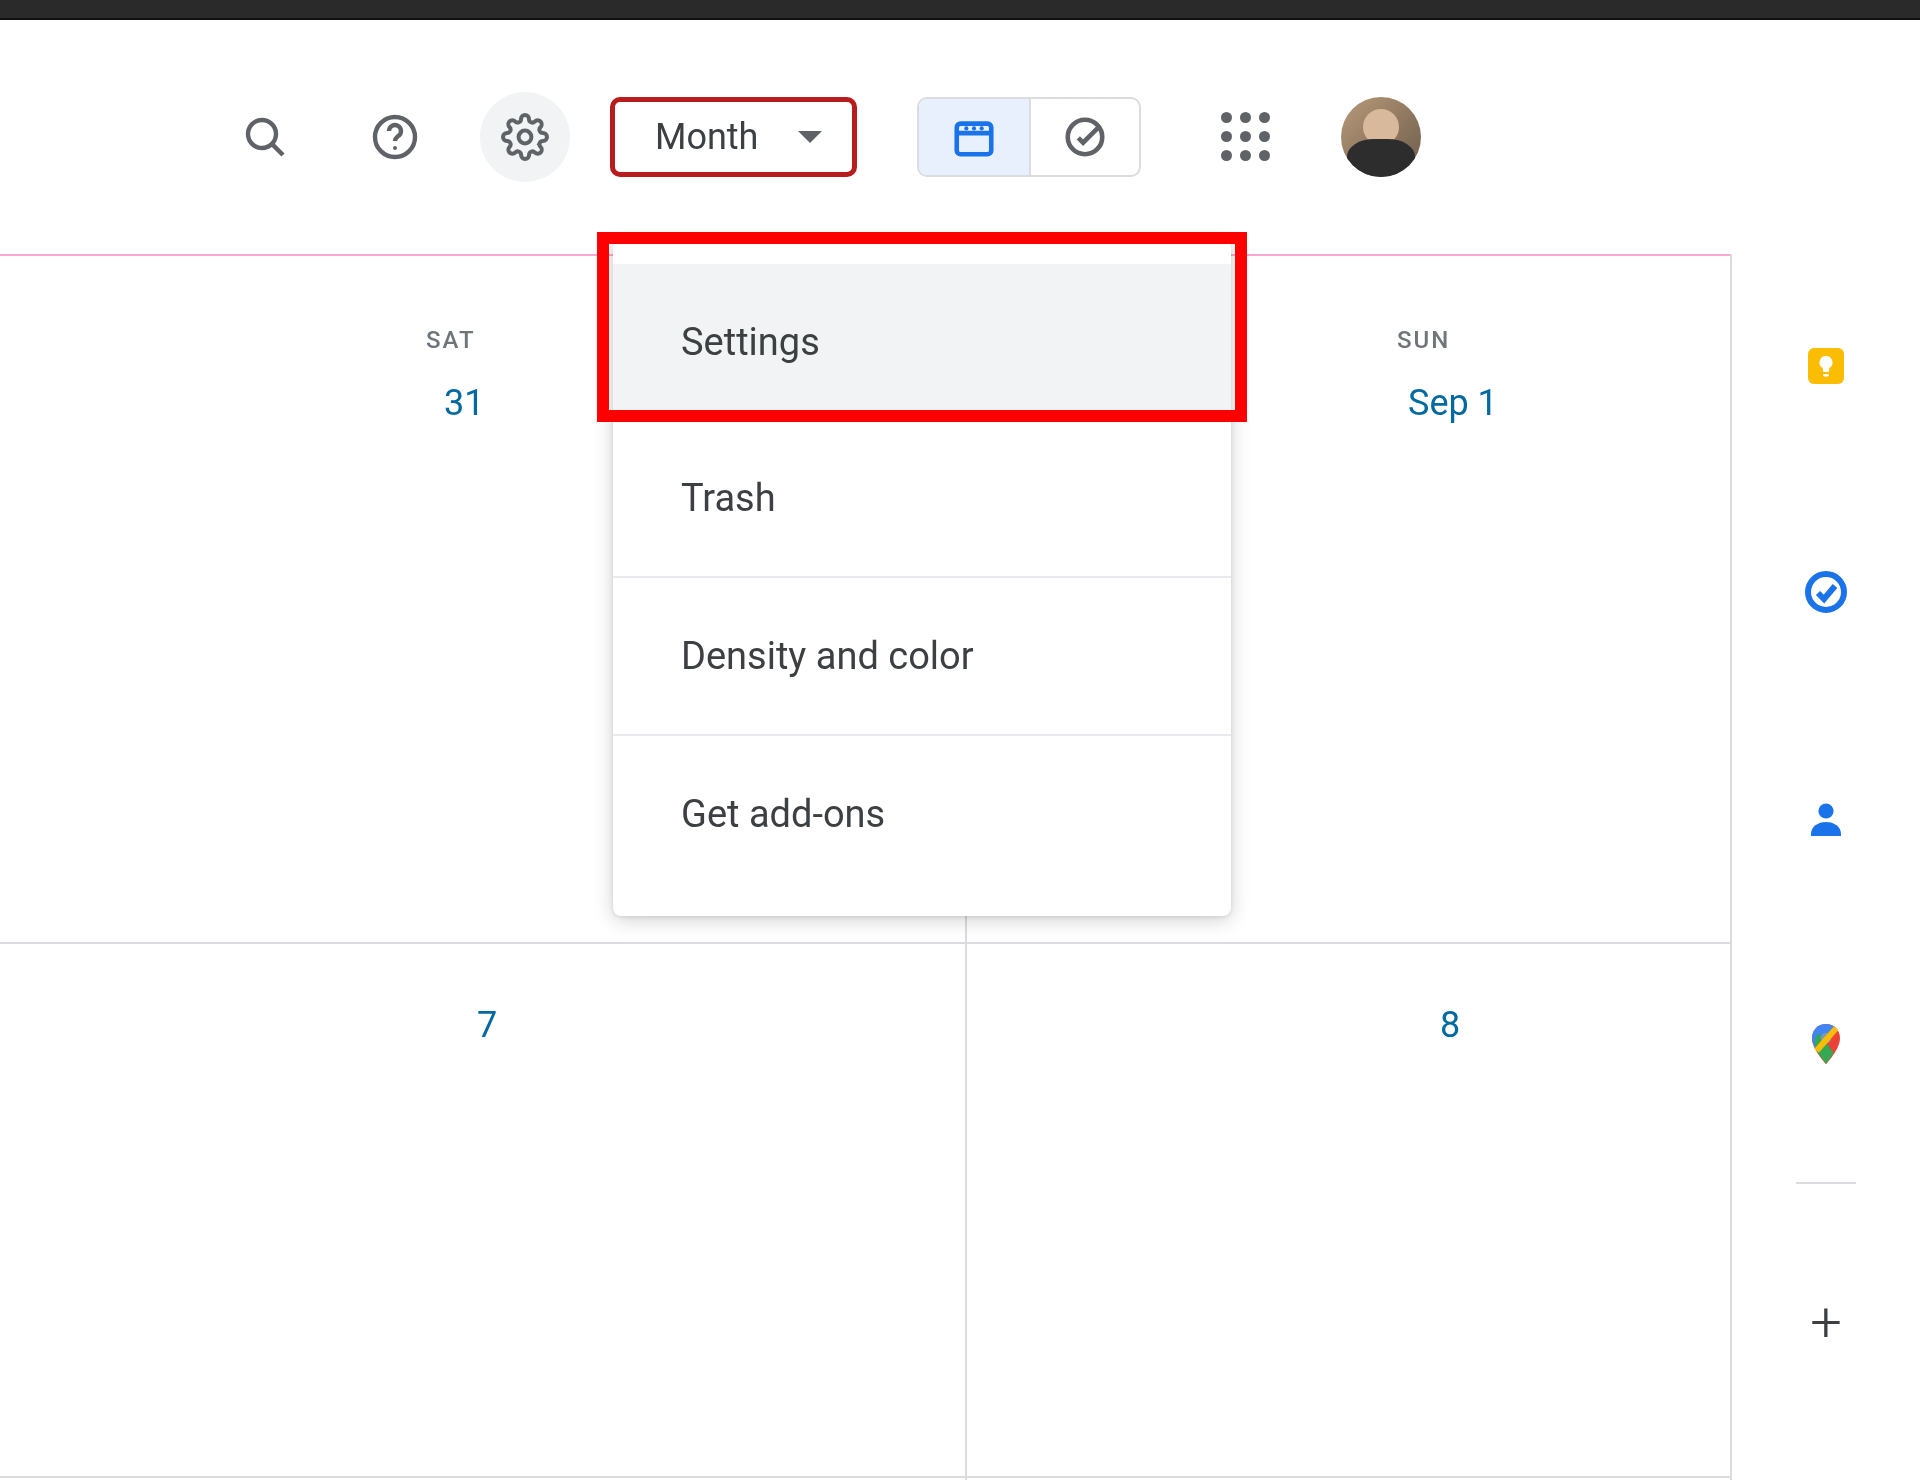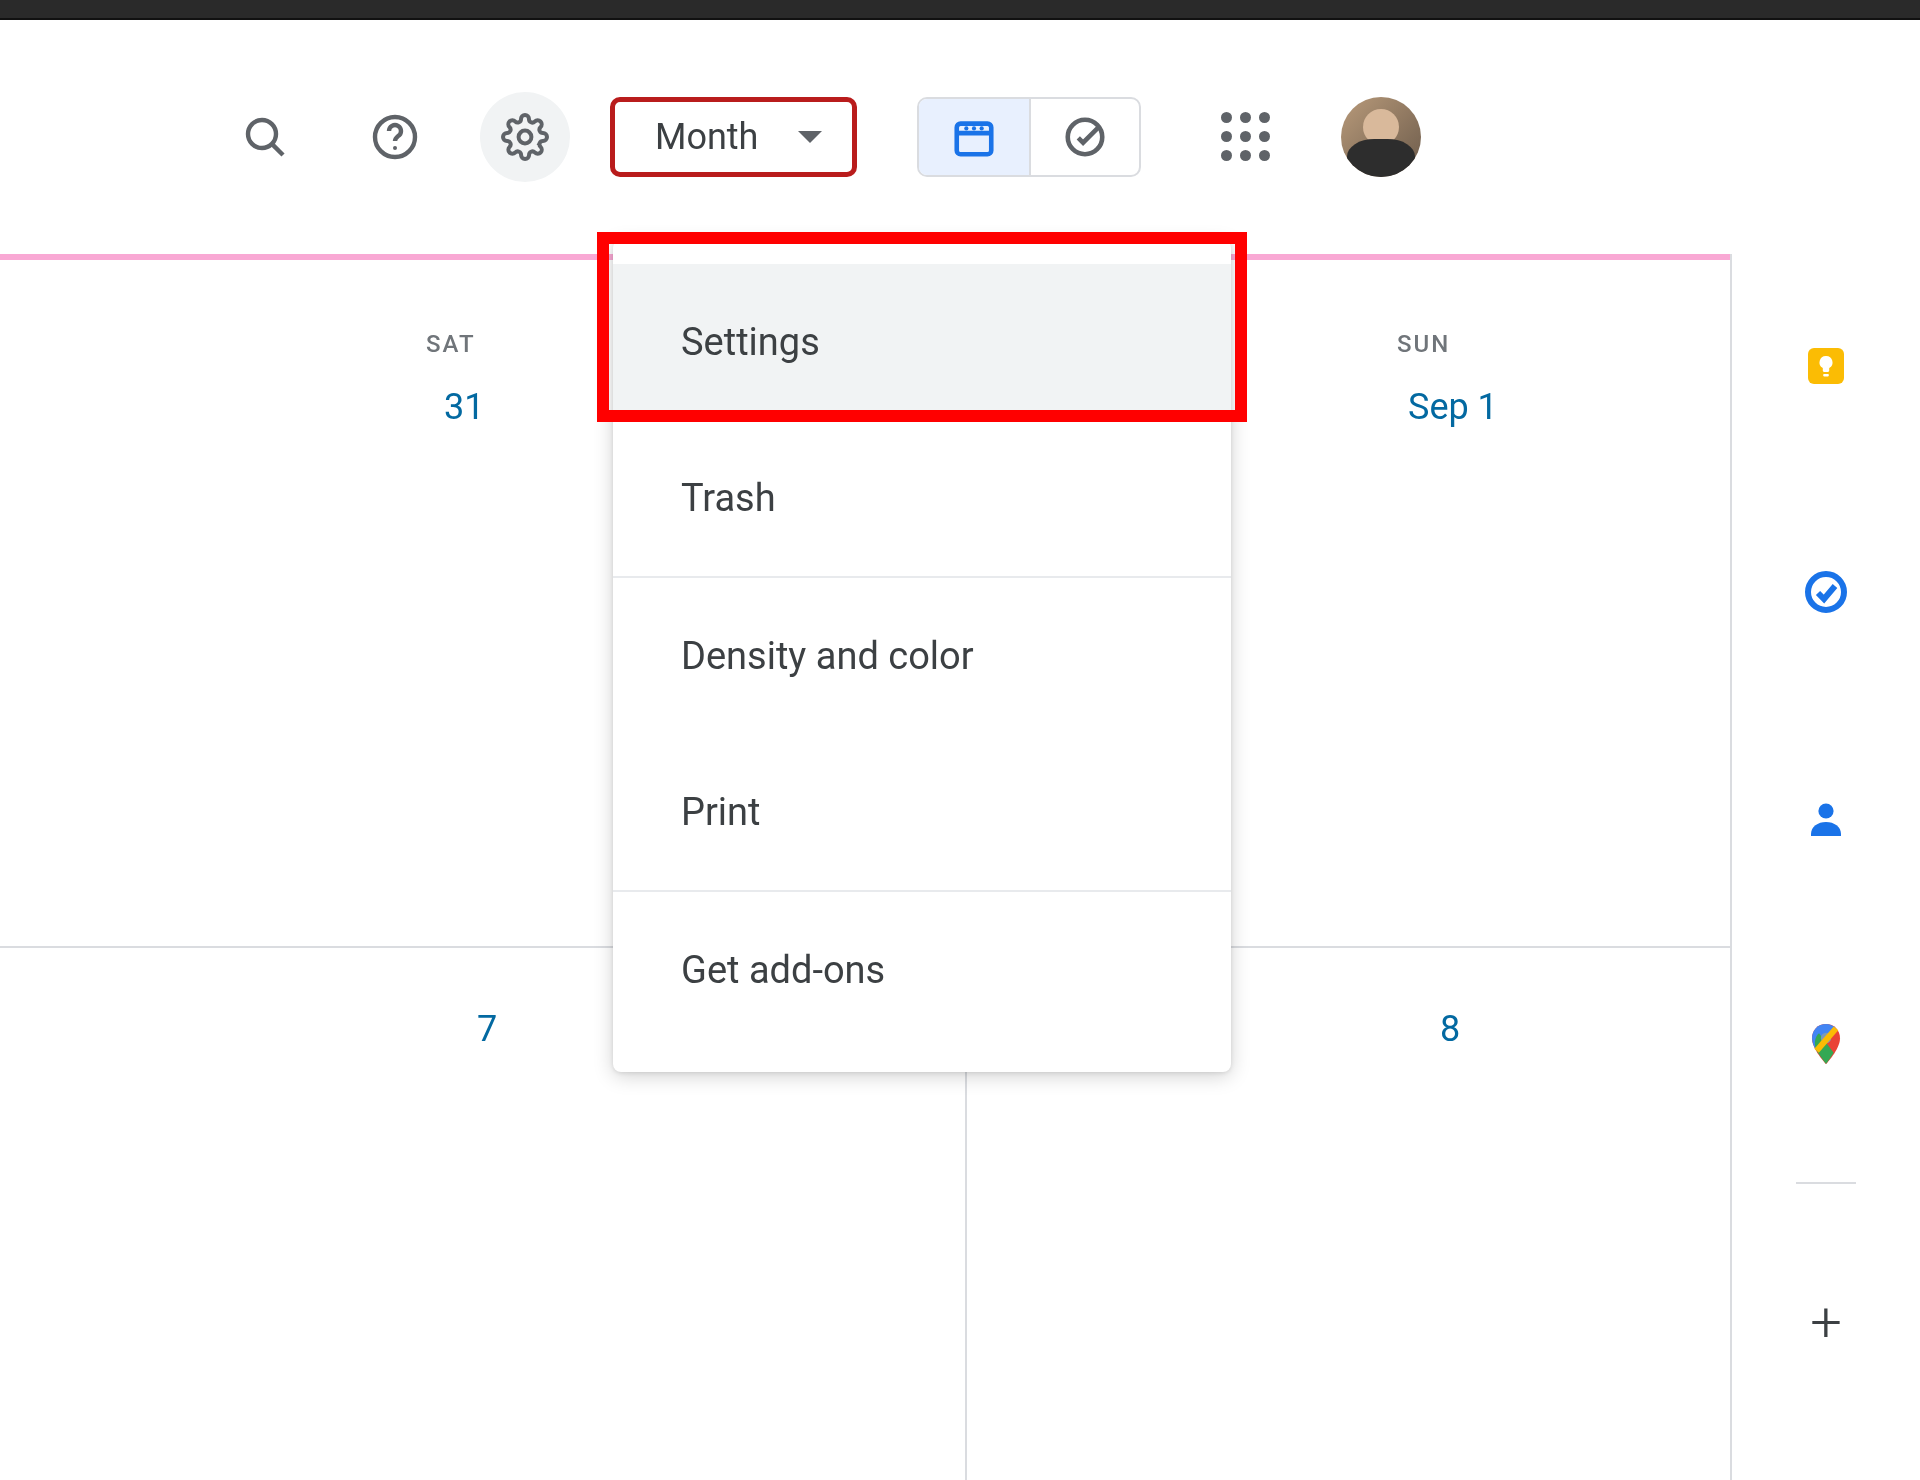--- a/index.html
+++ b/index.html
@@ -112,21 +112,21 @@
     width:68px; height:44px;
     border-radius:40% 40% 0 0;
     background:#2d2d2d;
   }
   .calendar-area {
     position: absolute;
     top: 254px;
     left: 0;
     right: 190px;
     bottom: 0;
-    border-top: 6px solid #f9a8d4;
+    border-top: 2px solid #f9a8d4;
     text-align: right;
   }
   .row-line {
     position: absolute;
     left: 0; right: 0;
     height: 2px;
     background: #dadce0;
   }
   .row-line.r1 { top: 686px; }
   .row-line.r2 { top: 1220px; }
@@ -333,18 +333,17 @@
   <div class="side-icon plus-btn">
     <span>+</span>
   </div>
 </div>
 
 <div class="settings-menu">
   <div class="menu-item highlighted">Settings</div>
   <div class="menu-item">Trash</div>
   <div class="menu-divider"></div>
   <div class="menu-item">Density and color</div>
-  <div class="menu-item">Print</div>
   <div class="menu-divider"></div>
   <div class="menu-item">Get add-ons</div>
 </div>
 
 <div class="red-highlight"></div>
 
 </body></html>

